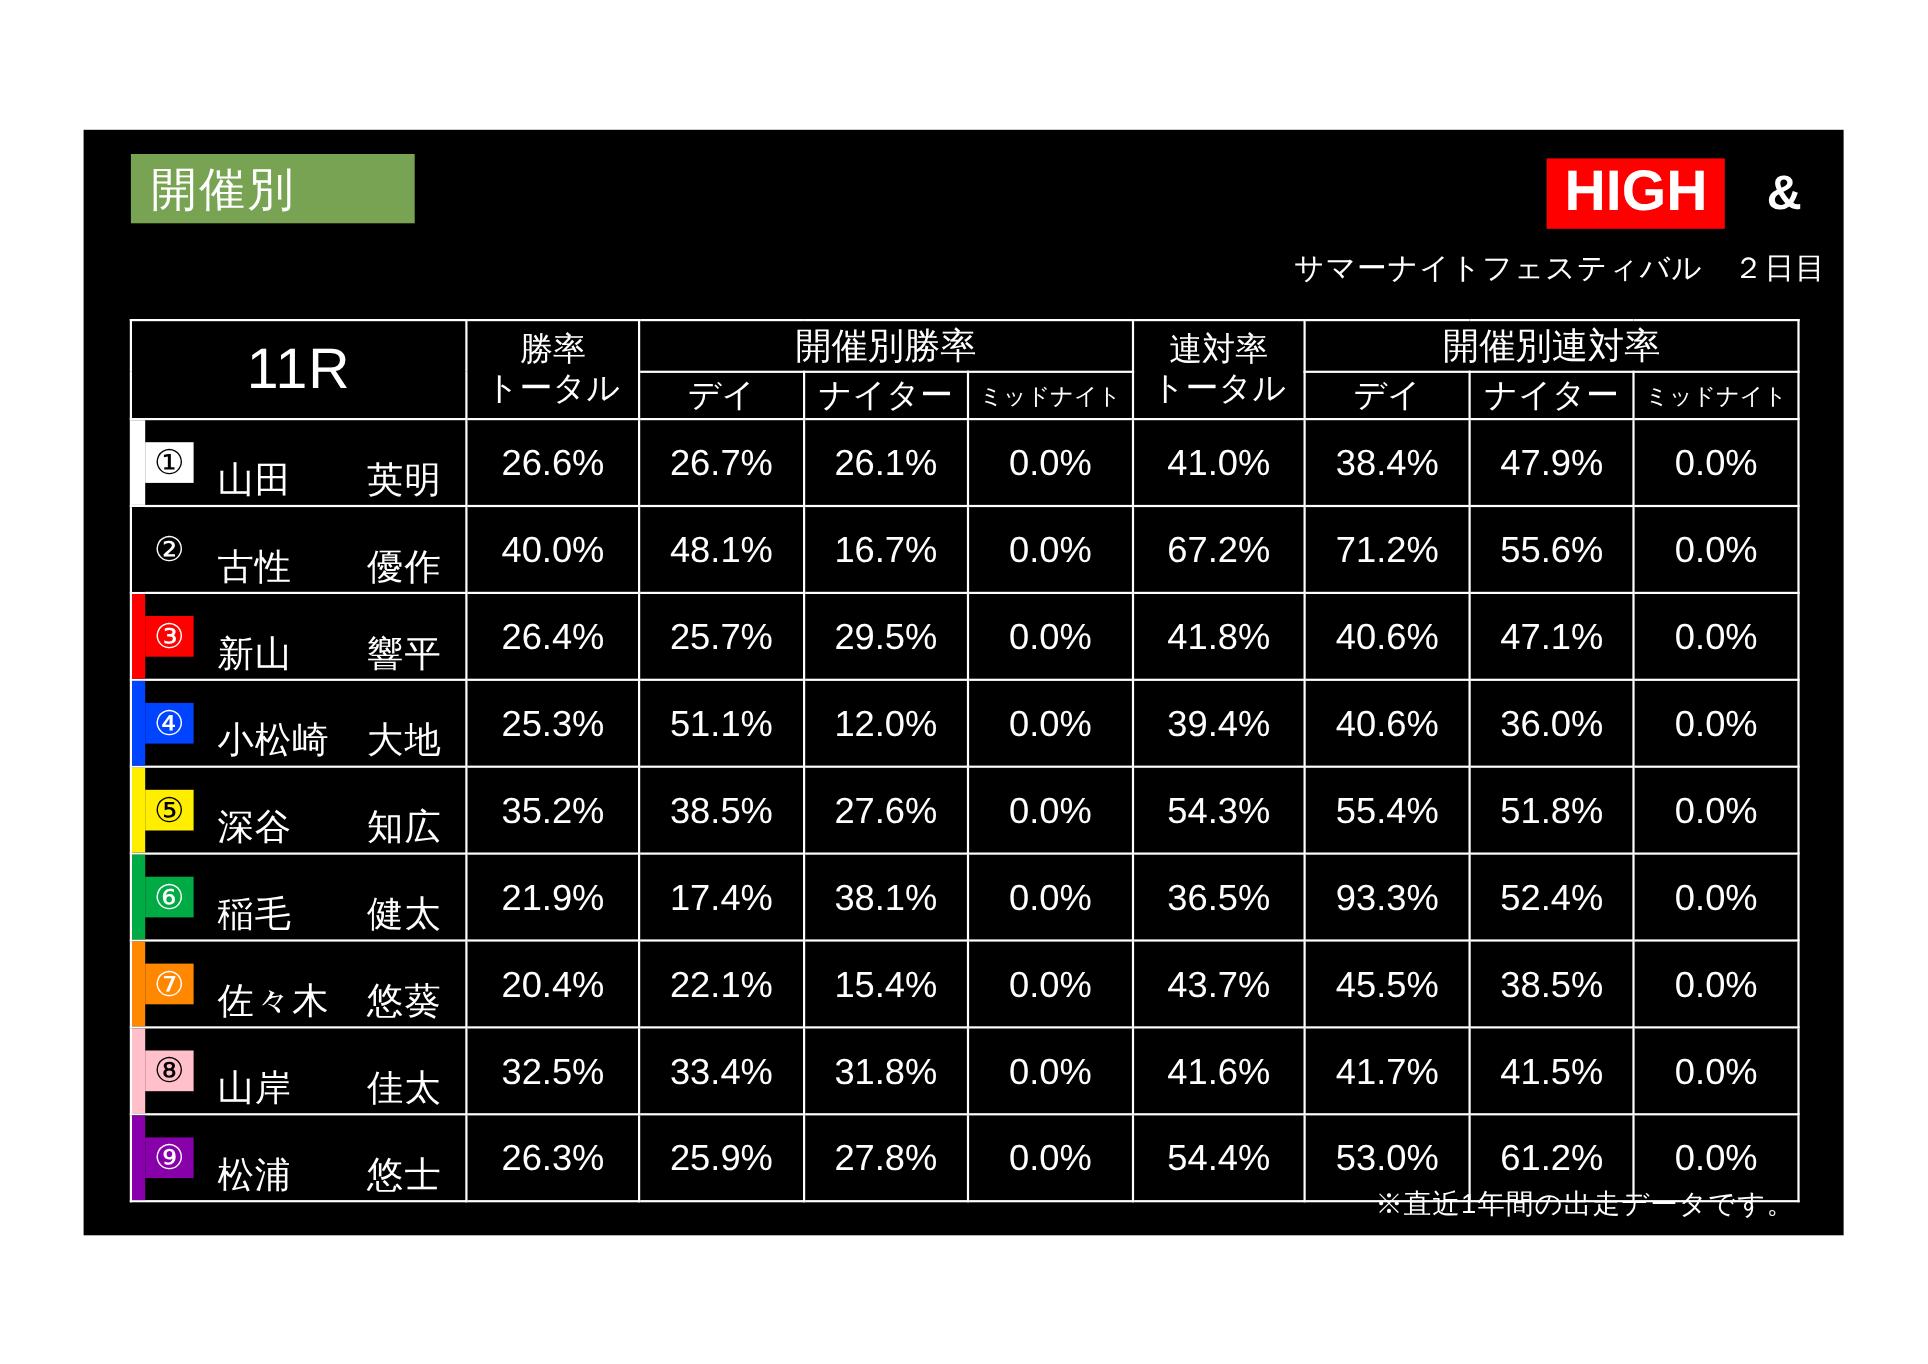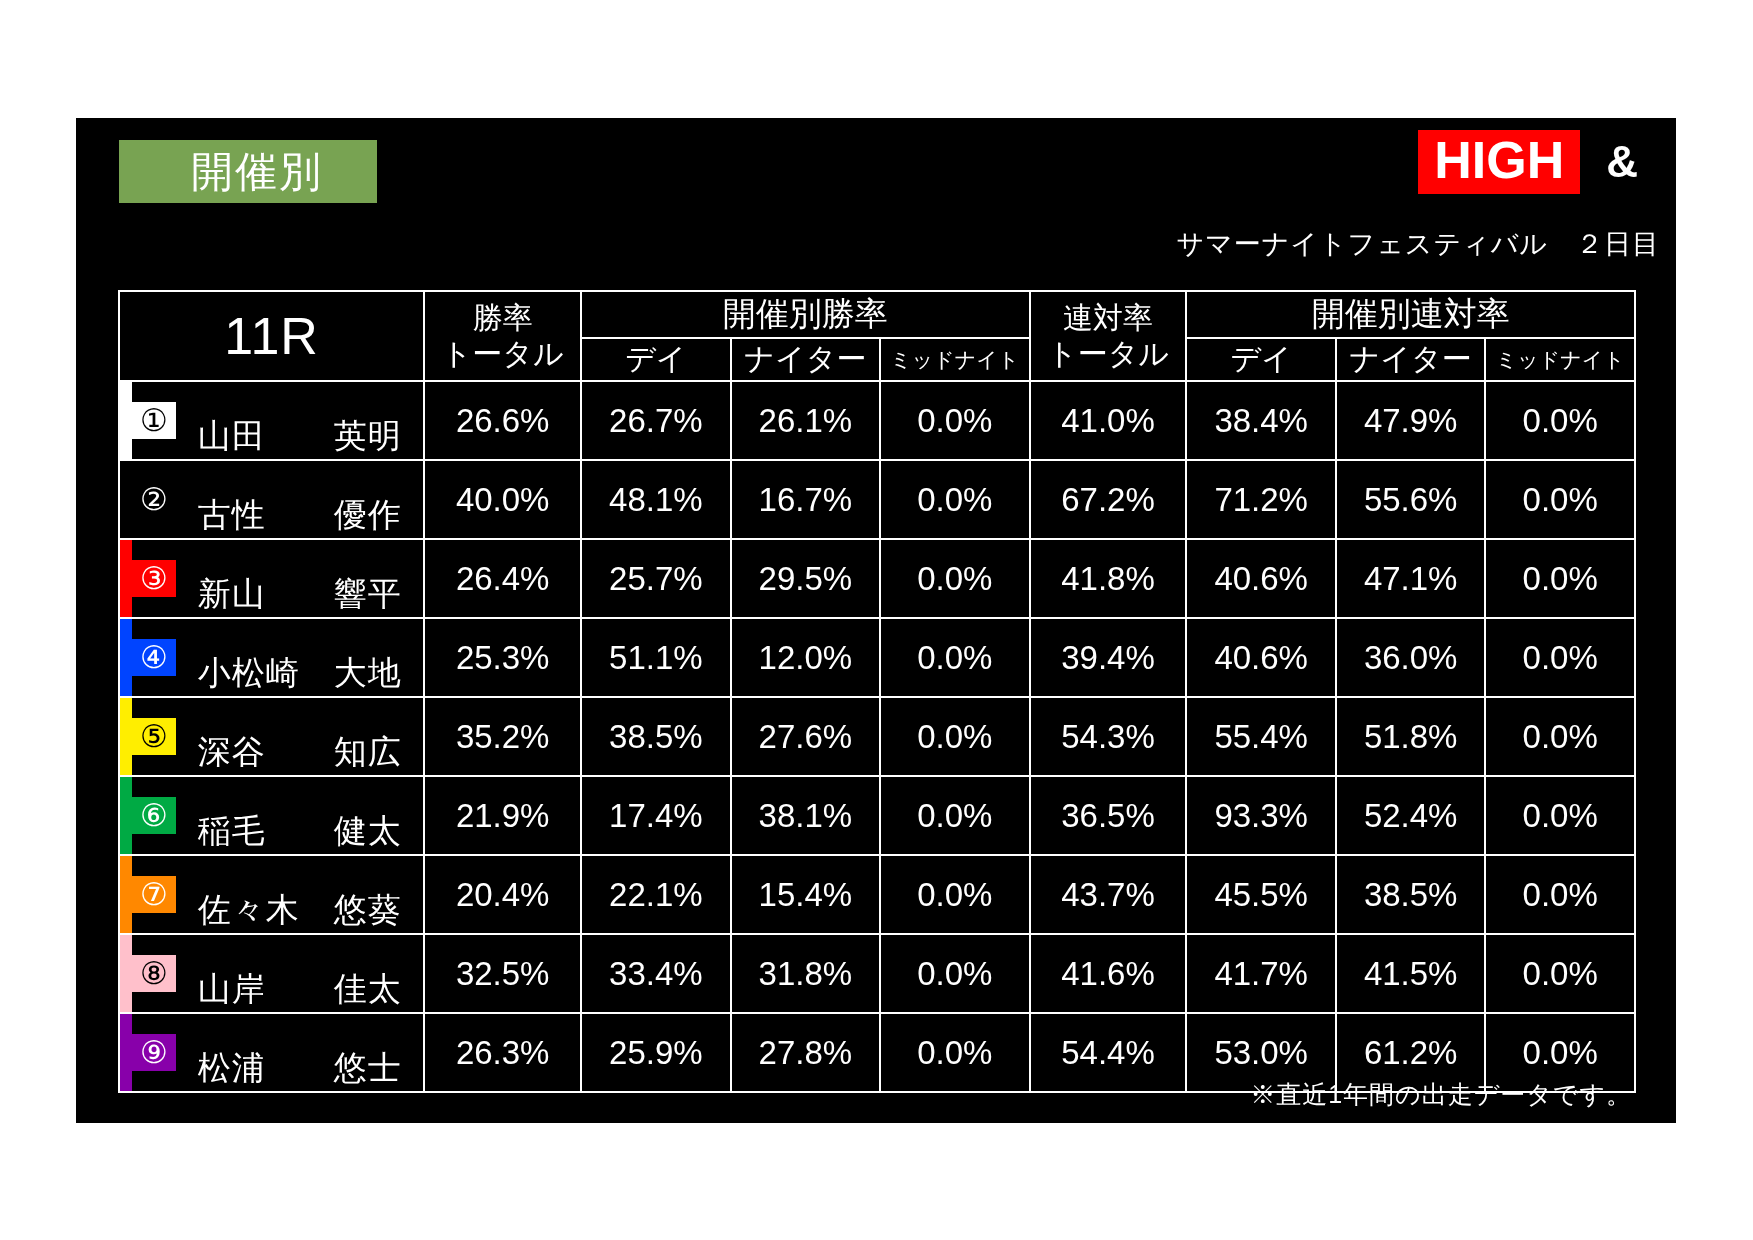--- a/index.html
+++ b/index.html
@@ -20,43 +20,42 @@
     top: 118px;
     width: 1600px;
     height: 1005px;
     background: #000000;
     box-sizing: border-box;
   }
   
   .hdr-row {
     position: relative;
     height: 100px;
-    text-align: center;
   }
   .kaisai-tag {
     position: absolute;
     left: 43px;
     top: 22px;
     width: 258px;
     height: 63px;
     background: #78a352;
     color: #ffffff;
     font-size: 42px;
     line-height: 63px;
     padding-left: 18px;
     box-sizing: border-box;
     letter-spacing: 2px;
   }
   .hilo {
     position: absolute;
     right: 12px;
-    top: 12px;
+    top: 26px;
     display: flex;
     align-items: center;
-    gap: 0px;
+    gap: 12px;
   }
   .high-box {
     background: #ff0000;
     color: #ffffff;
     font-size: 52px;
     font-weight: bold;
     padding: 2px 16px 6px 16px;
     line-height: 56px;
     font-family: "Liberation Sans", sans-serif;
   }

